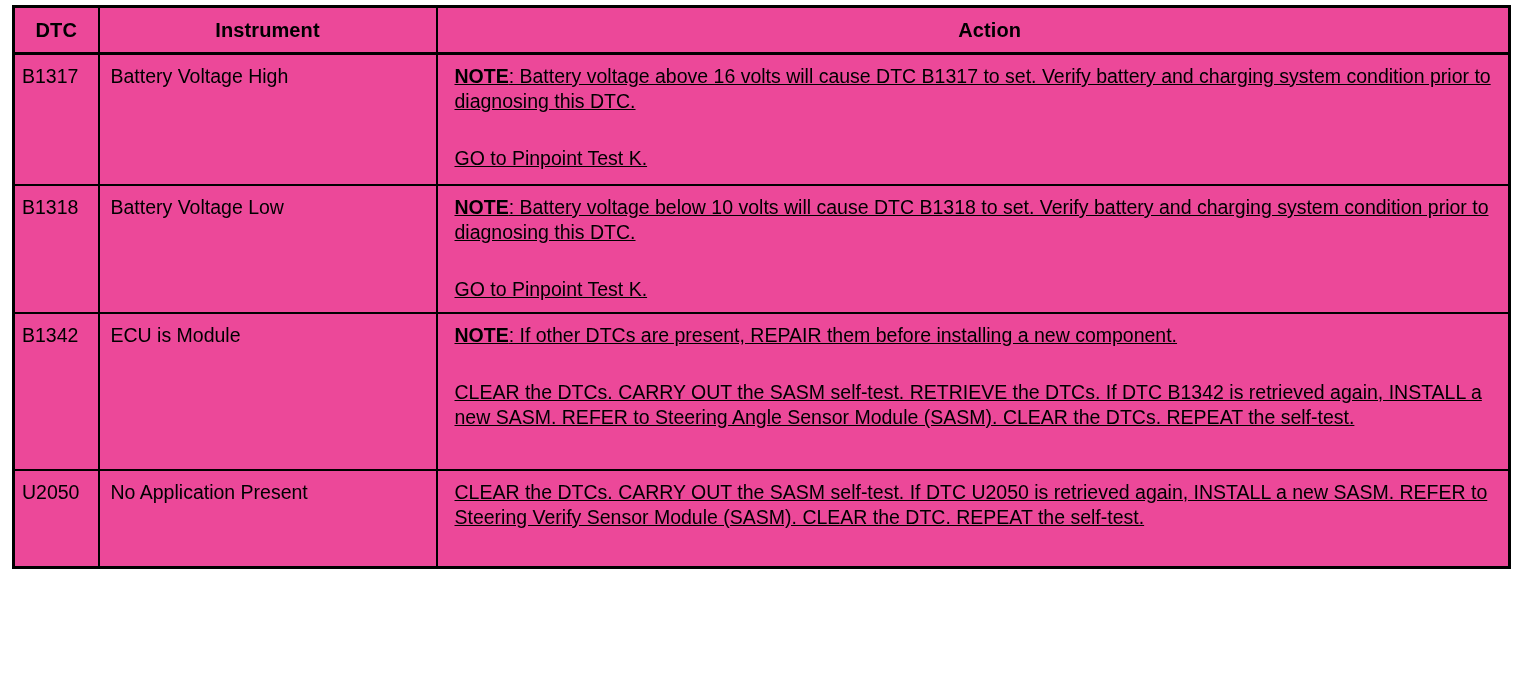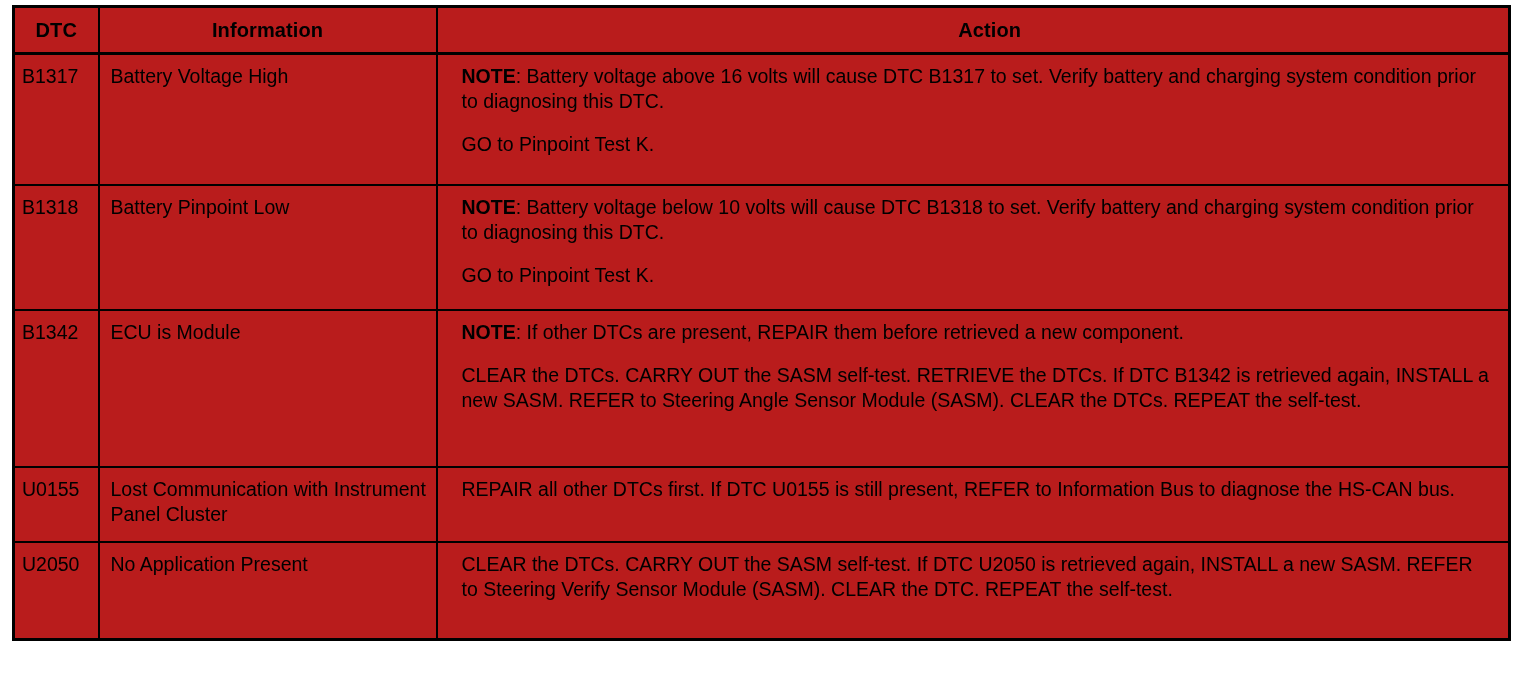--- a/index.html
+++ b/index.html
@@ -22,21 +22,21 @@
     background: #ffffff;
   }
 
   table.dtc-table {
     position: absolute;
     left: 12px;
     top: 5px;
     width: 1496px;
     border-collapse: collapse;
     table-layout: fixed;
-    background: #b91c1c;
+    background: #ec4899;
     border: 3px solid #000000;
   }
 
   table.dtc-table col.col-dtc { width: 85px; }
   table.dtc-table col.col-desc { width: 338px; }
   table.dtc-table col.col-action { width: 1073px; }
 
   thead tr.header-row {
     border-bottom: 3px solid #000000;
   }
@@ -70,26 +70,27 @@
     white-space: nowrap;
     padding-left: 7px;
     padding-right: 22px;
   }
   td.cell-desc {
     padding-left: 11px;
     padding-right: 8px;
     margin-left: 31px;
   }
   td.cell-action {
-    padding-left: 24px;
+    padding-left: 17px;
     padding-right: 14px;
+    text-decoration: underline;
   }
 
   .para { margin: 0; }
-  .para + .para { margin-top: 18px; }
+  .para + .para { margin-top: 32px; }
   .note-label { font-weight: bold; }
 
   
   tr.row-b1317 td { height: 110px; }
   tr.row-b1318 td { height: 104px; }
   tr.row-b1342 td { height: 136px; }
   tr.row-u0155 td { height: 54px; }
   tr.row-u2050 td { height: 76px; }
 </style>
 </head>
@@ -98,60 +99,53 @@
 <div class="page">
   <table class="dtc-table">
     <colgroup>
       <col class="col-dtc">
       <col class="col-desc">
       <col class="col-action">
     </colgroup>
     <thead>
       <tr class="header-row">
         <th>DTC</th>
-        <th>Information</th>
+        <th>Instrument</th>
         <th>Action</th>
       </tr>
     </thead>
     <tbody>
 
       <tr class="row-b1317">
         <td class="cell-dtc">B1317</td>
         <td class="cell-desc">Battery Voltage High</td>
         <td class="cell-action">
           <p class="para"><span class="note-label">NOTE</span><span>: Battery voltage above 16 volts will cause DTC B1317 to set. Verify battery and charging system condition prior to diagnosing this DTC.</span></p>
           <p class="para"><span>GO to Pinpoint Test K.</span></p>
         </td>
       </tr>
 
       <tr class="row-b1318">
         <td class="cell-dtc">B1318</td>
-        <td class="cell-desc">Battery Pinpoint Low</td>
+        <td class="cell-desc">Battery Voltage Low</td>
         <td class="cell-action">
           <p class="para"><span class="note-label">NOTE</span><span>: Battery voltage below 10 volts will cause DTC B1318 to set. Verify battery and charging system condition prior to diagnosing this DTC.</span></p>
           <p class="para"><span>GO to Pinpoint Test K.</span></p>
         </td>
       </tr>
 
       <tr class="row-b1342">
         <td class="cell-dtc">B1342</td>
         <td class="cell-desc">ECU is Module</td>
         <td class="cell-action">
-          <p class="para"><span class="note-label">NOTE</span><span>: If other DTCs are present, REPAIR them before retrieved a new component.</span></p>
+          <p class="para"><span class="note-label">NOTE</span><span>: If other DTCs are present, REPAIR them before installing a new component.</span></p>
           <p class="para"><span>CLEAR the DTCs. CARRY OUT the SASM self-test. RETRIEVE the DTCs. If DTC B1342 is retrieved again, INSTALL a new SASM. REFER to Steering Angle Sensor Module (SASM). CLEAR the DTCs. REPEAT the self-test.</span></p>
         </td>
       </tr>
 
-      <tr class="row-u0155">
-        <td class="cell-dtc">U0155</td>
-        <td class="cell-desc">Lost Communication with Instrument Panel Cluster</td>
-        <td class="cell-action">
-          <p class="para"><span>REPAIR all other DTCs first. If DTC U0155 is still present, REFER to Information Bus to diagnose the HS-CAN bus.</span></p>
-        </td>
-      </tr>
 
       <tr class="row-u2050">
         <td class="cell-dtc">U2050</td>
         <td class="cell-desc">No Application Present</td>
         <td class="cell-action">
           <p class="para"><span>CLEAR the DTCs. CARRY OUT the SASM self-test. If DTC U2050 is retrieved again, INSTALL a new SASM. REFER to Steering Verify Sensor Module (SASM). CLEAR the DTC. REPEAT the self-test.</span></p>
         </td>
       </tr>
 
     </tbody>

